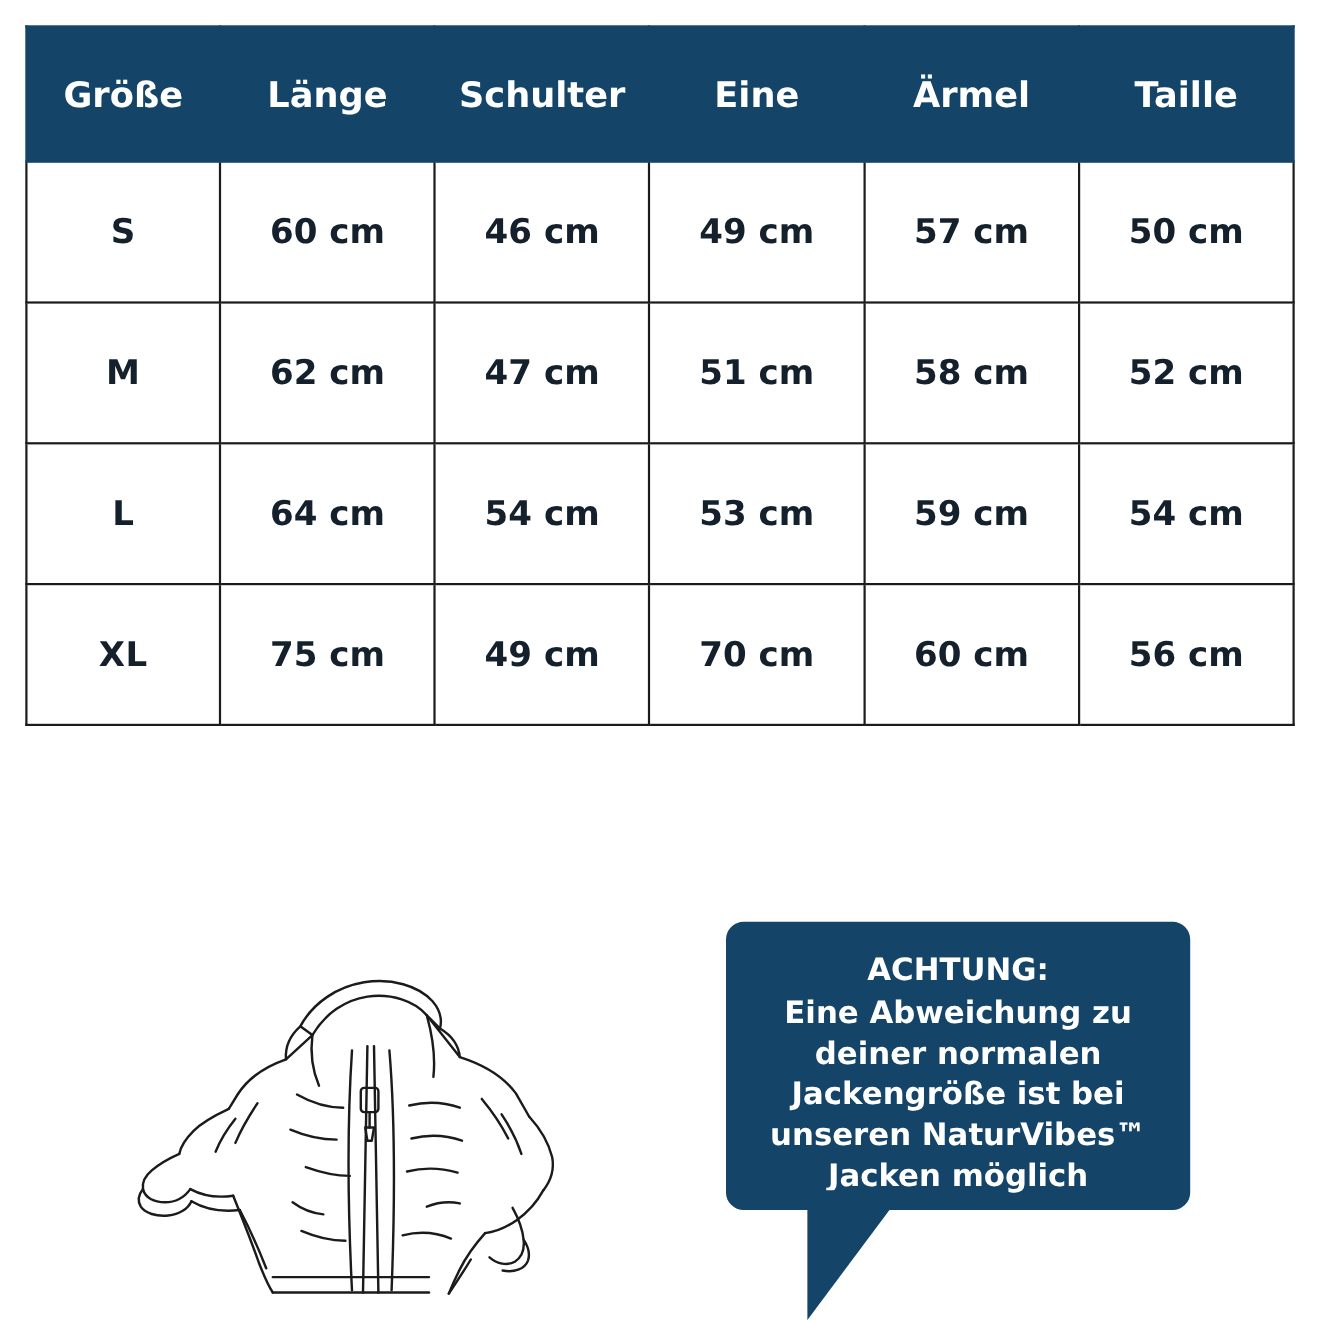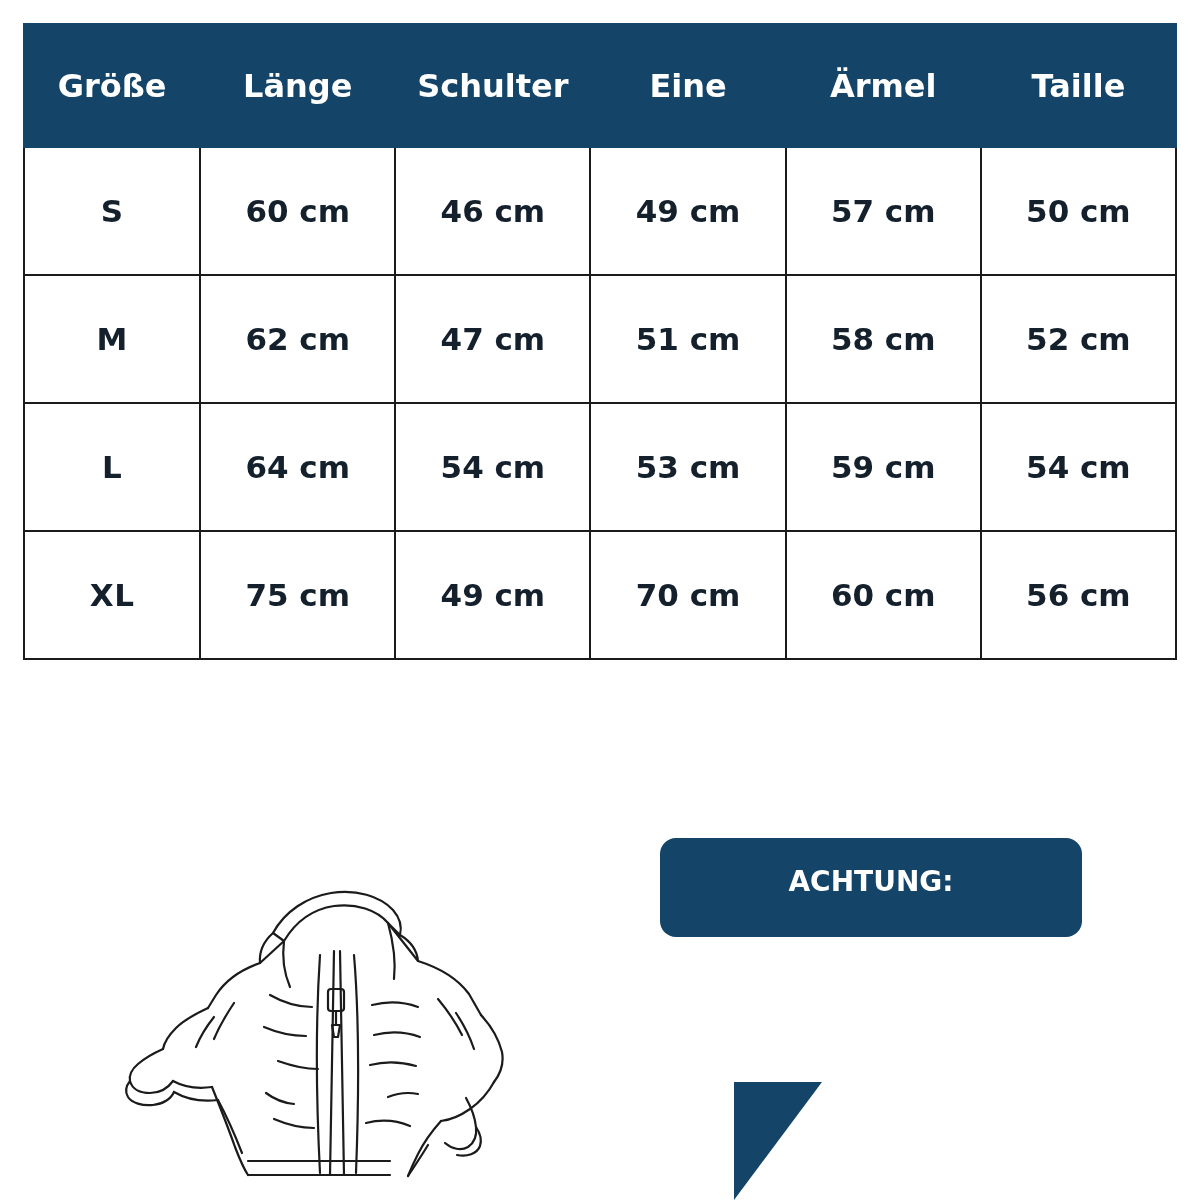--- a/index.html
+++ b/index.html
@@ -68,21 +68,21 @@
   }
 
   
   .callout {
     position: absolute;
     left: 660px;
     top: 838px;
     width: 422px;
     background: #144468;
     border-radius: 16px;
-    padding: 26px 18px 34px 18px;
+    padding: 26px 18px 12px 18px;
     box-sizing: border-box;
     color: #ffffff;
     text-align: center;
   }
   .callout-title {
     font-size: 28px;
     font-weight: bold;
     line-height: 1.32;
     margin-bottom: 2px;
   }
@@ -219,16 +219,17 @@
 
       <path d="M126 162 C118 172 112 182 108 192"></path>
       <path d="M146 148 C138 160 131 172 126 184"></path>
       <path d="M368 158 C376 170 382 182 386 194"></path>
       <path d="M350 144 C360 156 368 168 374 180"></path>
     </g>
   </svg>
 
   <div class="callout">
     <div class="callout-title">ACHTUNG:</div>
+    <div class="callout-body">Eine Abweichung zu deiner normalen Jackengröße ist bei unseren NaturVibes™ Jacken möglich</div>
   </div>
   <div class="callout-tail"></div>
 
 </div>
 
 </body></html>

